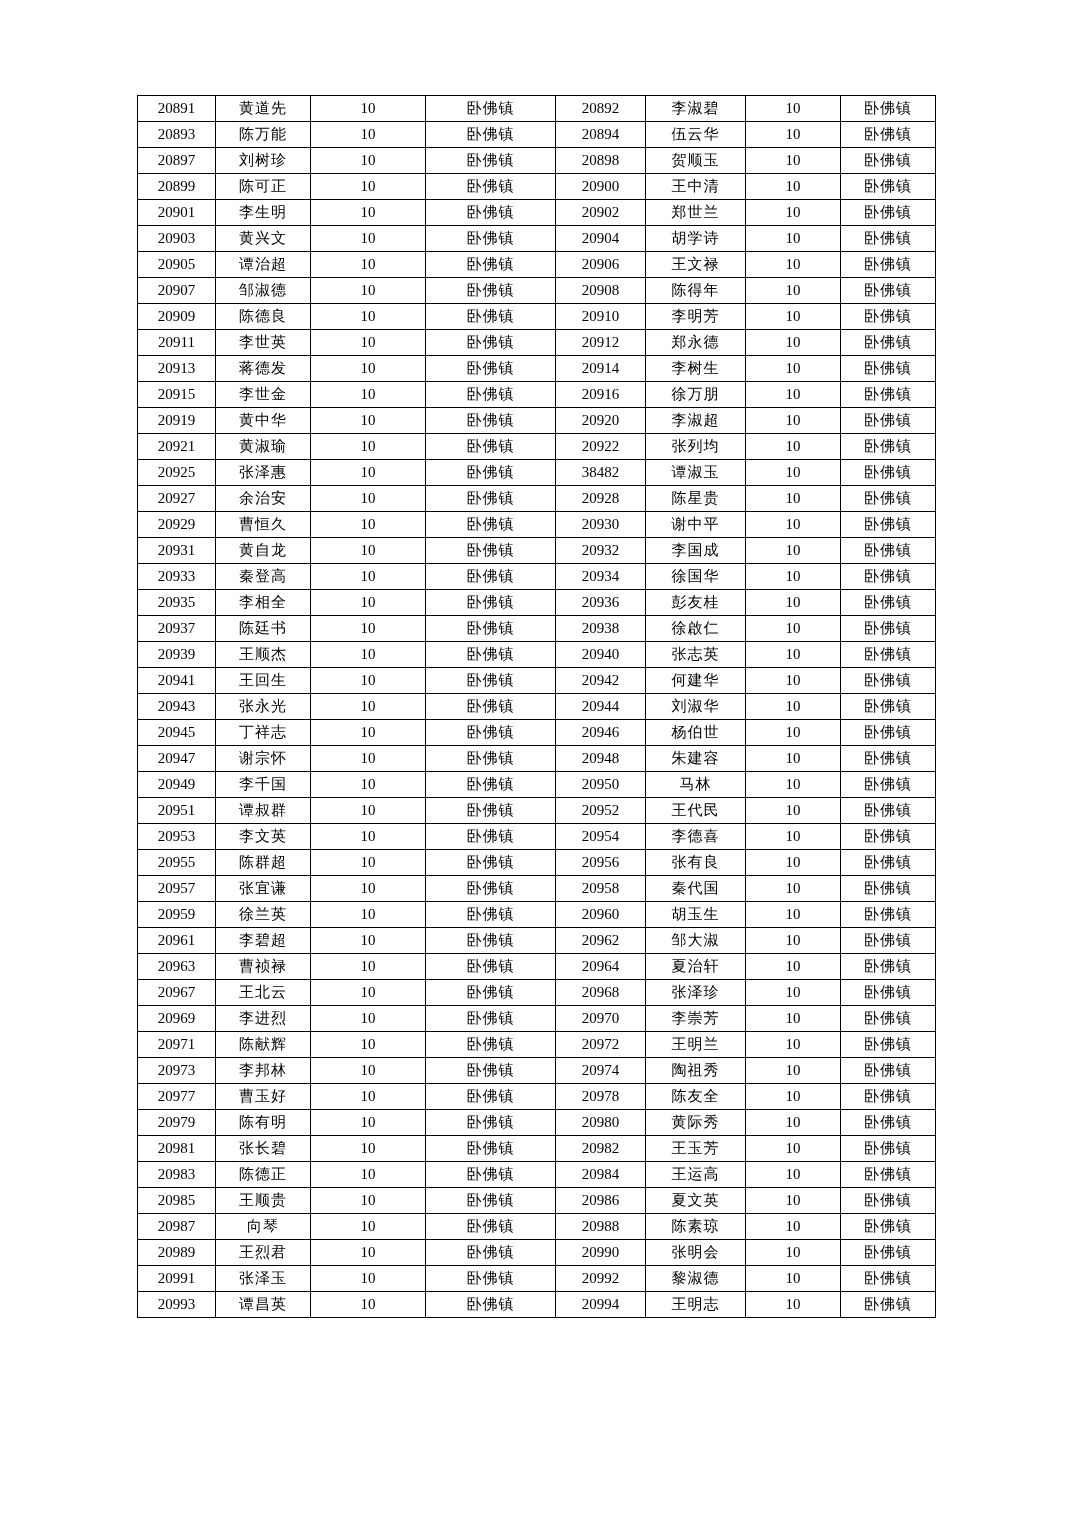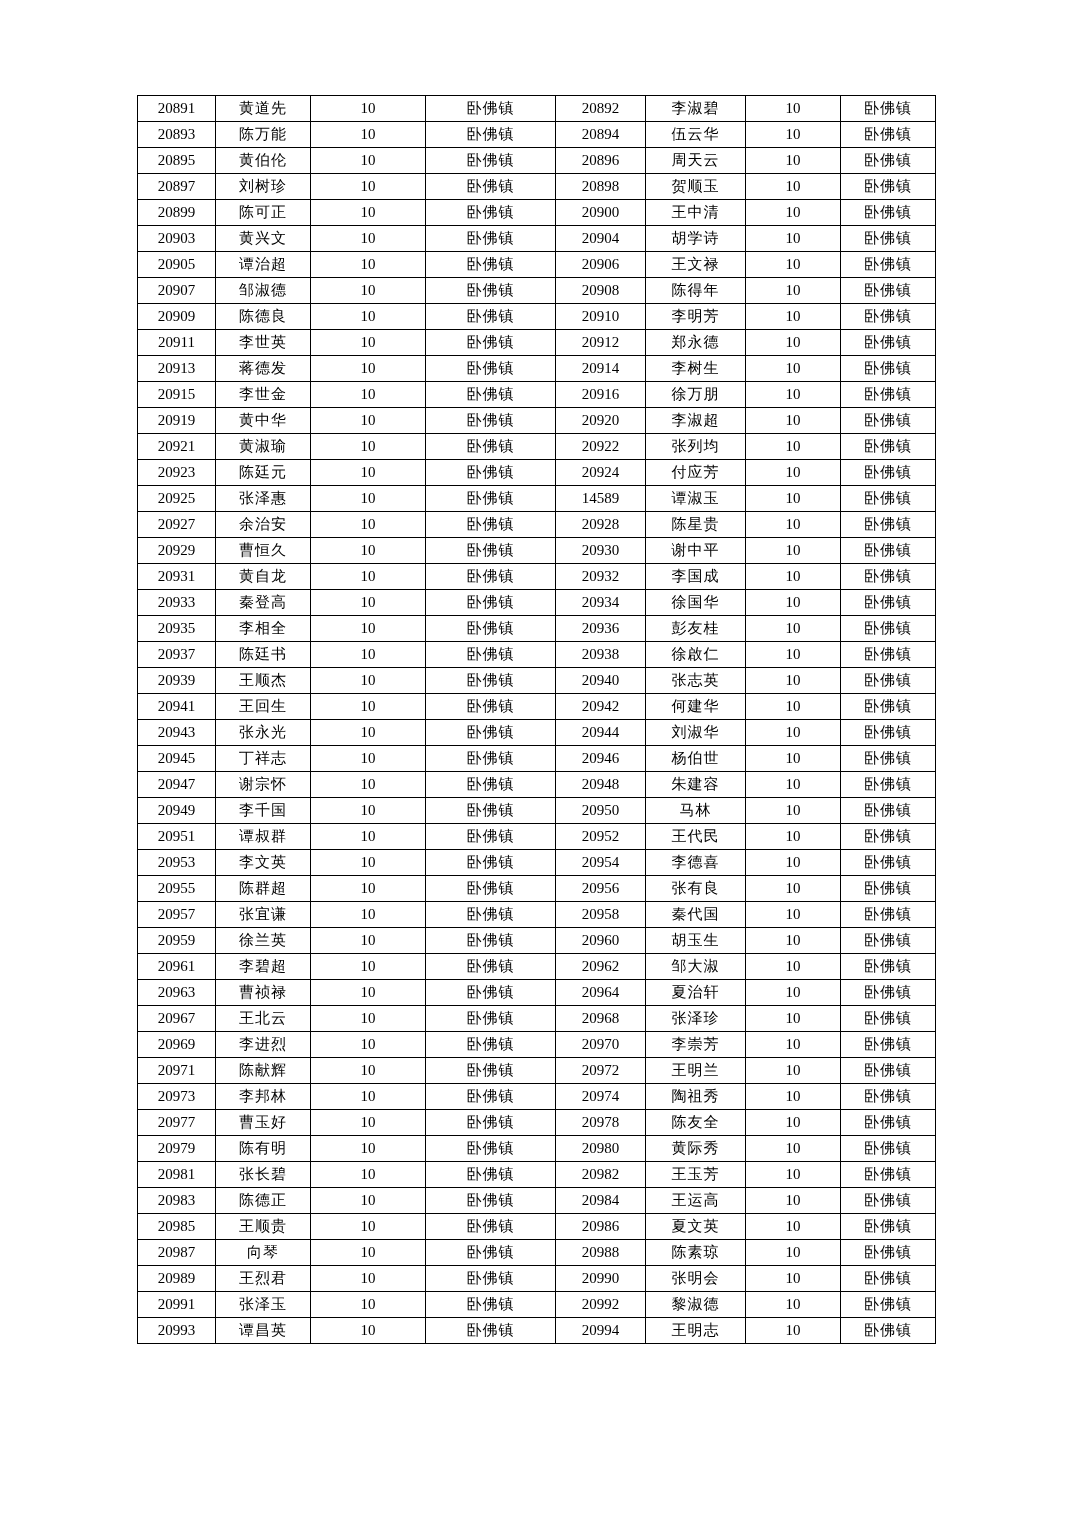--- a/index.html
+++ b/index.html
@@ -76,50 +76,50 @@
           <td class="num">20893</td>
           <td>陈万能</td>
           <td class="num">10</td>
           <td>卧佛镇</td>
           <td class="num">20894</td>
           <td>伍云华</td>
           <td class="num">10</td>
           <td>卧佛镇</td>
         </tr>
         <tr>
-          <td class="num">20895</td>
-          <td>黄伯伦</td>
-          <td class="num">10</td>
-          <td>卧佛镇</td>
-          <td class="num">20896</td>
-          <td>周天云</td>
-          <td class="num">10</td>
-          <td>卧佛镇</td>
-        </tr>
-        <tr>
           <td class="num">20897</td>
           <td>刘树珍</td>
           <td class="num">10</td>
           <td>卧佛镇</td>
           <td class="num">20898</td>
           <td>贺顺玉</td>
           <td class="num">10</td>
           <td>卧佛镇</td>
         </tr>
         <tr>
           <td class="num">20899</td>
           <td>陈可正</td>
           <td class="num">10</td>
           <td>卧佛镇</td>
           <td class="num">20900</td>
           <td>王中清</td>
           <td class="num">10</td>
           <td>卧佛镇</td>
         </tr>
         <tr>
+          <td class="num">20901</td>
+          <td>李生明</td>
+          <td class="num">10</td>
+          <td>卧佛镇</td>
+          <td class="num">20902</td>
+          <td>郑世兰</td>
+          <td class="num">10</td>
+          <td>卧佛镇</td>
+        </tr>
+        <tr>
           <td class="num">20903</td>
           <td>黄兴文</td>
           <td class="num">10</td>
           <td>卧佛镇</td>
           <td class="num">20904</td>
           <td>胡学诗</td>
           <td class="num">10</td>
           <td>卧佛镇</td>
         </tr>
         <tr>
@@ -196,35 +196,25 @@
           <td class="num">20921</td>
           <td>黄淑瑜</td>
           <td class="num">10</td>
           <td>卧佛镇</td>
           <td class="num">20922</td>
           <td>张列均</td>
           <td class="num">10</td>
           <td>卧佛镇</td>
         </tr>
         <tr>
-          <td class="num">20923</td>
-          <td>陈廷元</td>
-          <td class="num">10</td>
-          <td>卧佛镇</td>
-          <td class="num">20924</td>
-          <td>付应芳</td>
-          <td class="num">10</td>
-          <td>卧佛镇</td>
-        </tr>
-        <tr>
           <td class="num">20925</td>
           <td>张泽惠</td>
           <td class="num">10</td>
           <td>卧佛镇</td>
-          <td class="num">14589</td>
+          <td class="num">38482</td>
           <td>谭淑玉</td>
           <td class="num">10</td>
           <td>卧佛镇</td>
         </tr>
         <tr>
           <td class="num">20927</td>
           <td>余治安</td>
           <td class="num">10</td>
           <td>卧佛镇</td>
           <td class="num">20928</td>

